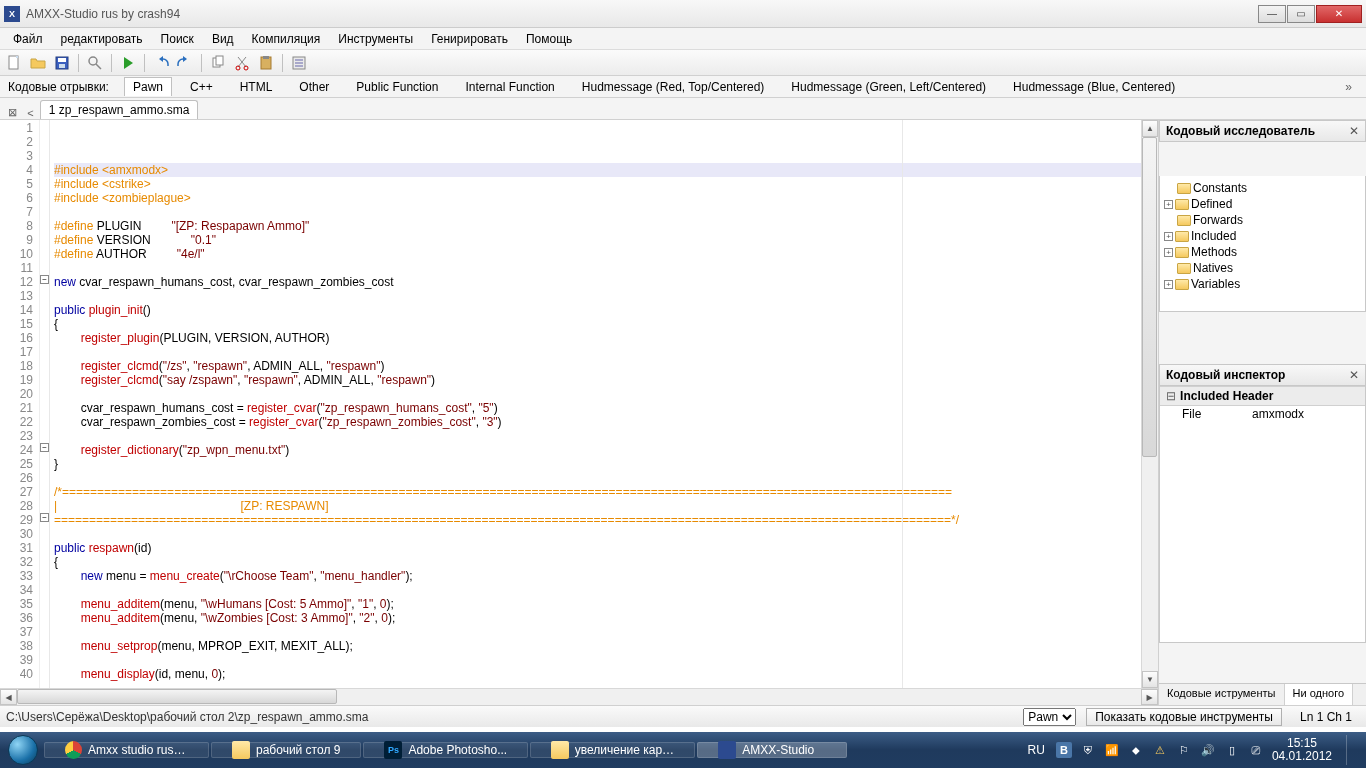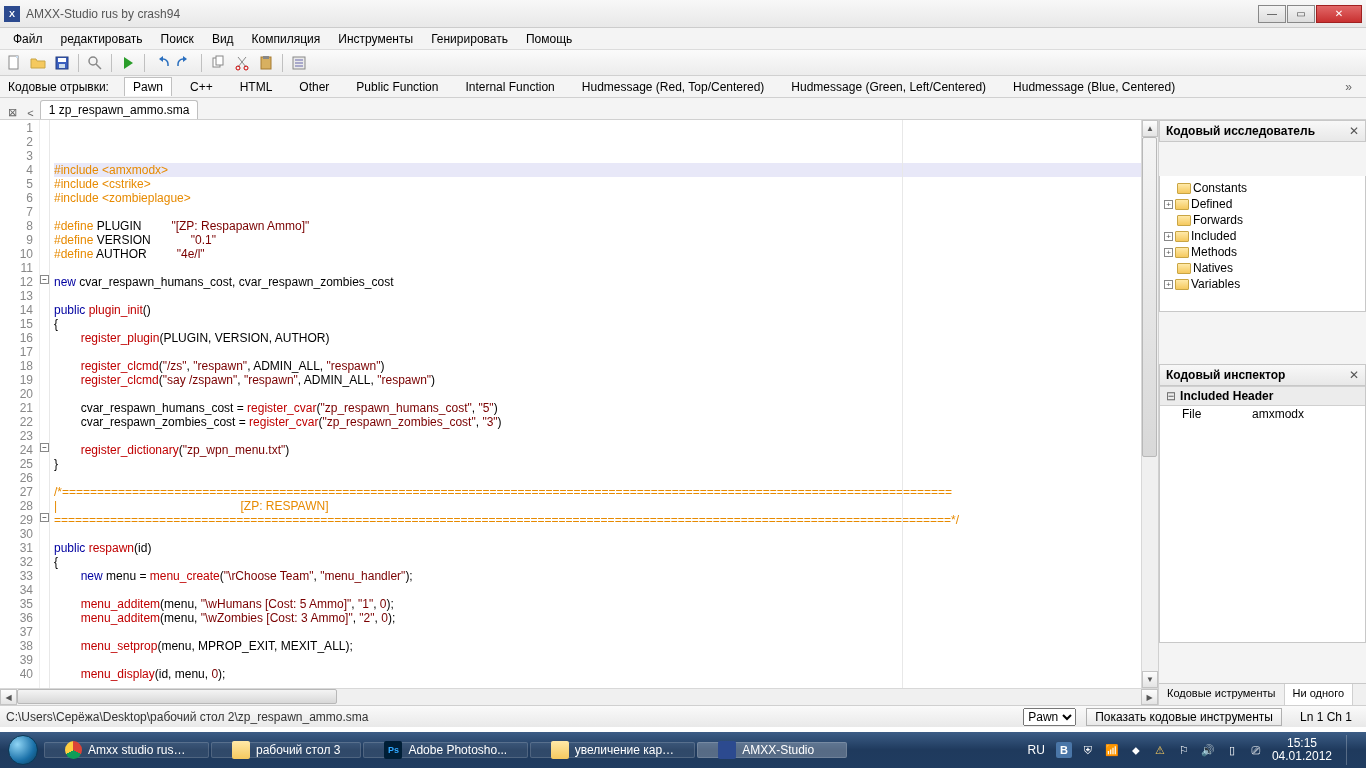--- a/index.html
+++ b/index.html
@@ -380,21 +380,21 @@
   <div class="start">
       <div class="orb"></div>
     </div>
   <div id="tasks" style="display:flex; gap:2px;">
       <div class="tsk">
         <div class="ico chrome"></div>
         <span>Amxx studio rus b...</span>
       </div>
       <div class="tsk">
         <div class="ico folder"></div>
-        <span>рабочий стол 3</span>
+        <span>рабочий стол 9</span>
       </div>
       <div class="tsk">
         <div class="ico ps">Ps</div>
         <span>Adobe Photosho...</span>
       </div>
       <div class="tsk">
         <div class="ico folder"></div>
         <span>увеличение карт...</span>
       </div>
       <div class="tsk active">

